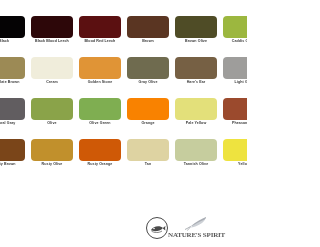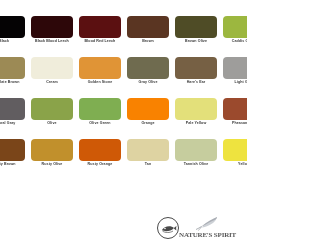--- a/index.html
+++ b/index.html
@@ -44,21 +44,21 @@
     color: #3a3a3a;
     text-align: center;
     letter-spacing: 0.1px;
     width: 48px;
     word-wrap: break-word;
   }
 
   
   #brand {
     position: absolute;
-    right: 11px;
+    right: 22px;
     bottom: 8px;
     display: flex;
     align-items: flex-end;
   }
   #brand-seal {
     width: 22px; height: 22px;
     border-radius: 50%;
     border: 1.2px solid #4a4a4a;
     display: flex; align-items: center; justify-content: center;
     position: relative;

